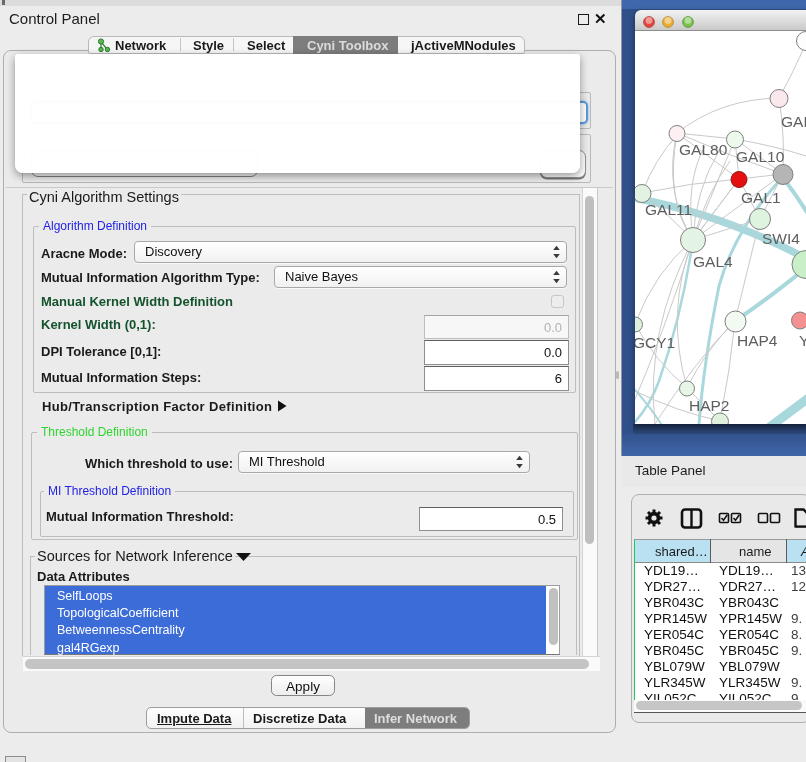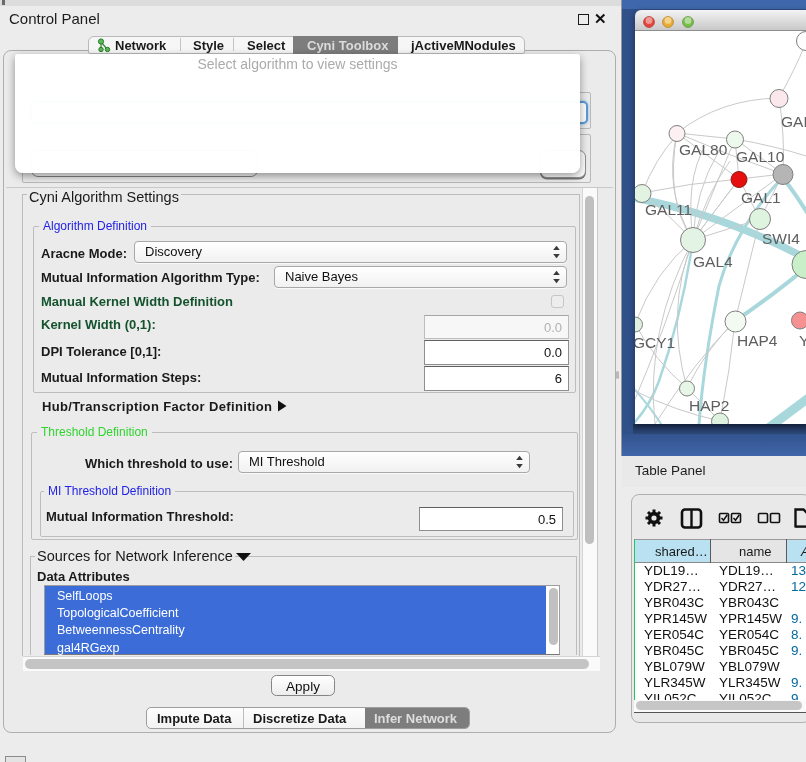--- a/index.html
+++ b/index.html
@@ -139,35 +139,34 @@
 
 <div class="abs" style="left:23px;top:656px;width:577px;height:15px;background:#fafafa;border-top:1px solid #d4d4d4;box-sizing:border-box;"></div>
 <div class="abs" style="left:25px;top:659px;width:564px;height:9.5px;background:#c4c4c4;border-radius:5px;"></div>
 
 <div class="abs" style="left:616px;top:371px;width:3px;height:8px;background:#b9b9b9;border-radius:2px;"></div>
 
 <div class="abs" style="left:15px;top:54px;width:565px;height:119px;
      background:rgba(255,255,255,0.975);border-radius:3px 3px 8px 8px;
      box-shadow:0 3px 8px rgba(0,0,0,0.4);"></div>
 <div class="abs" style="left:15px;top:54px;width:565px;height:119px;font-size:14px;color:#111;">
-  <div style="position:absolute;left:0;top:2px;width:100%;text-align:center;color:#ababab;">Select algorithm to view settings</div>
 </div>
 
 <div class="abs" style="left:271px;top:675px;width:64px;height:21px;
      background:linear-gradient(#ffffff,#ededed);border:1px solid #848484;
      border-radius:5.5px;box-sizing:border-box;text-align:center;">
   <span style="font-size:13.5px;color:#111;position:relative;top:1px;">Apply</span></div>
 
 <div class="abs" style="left:146px;top:707px;width:324px;height:22px;
      background:linear-gradient(#fdfdfd,#f2f2f2);border:1px solid #9e9e9e;
      border-radius:5px;box-sizing:border-box;overflow:hidden;">
   <div style="position:absolute;left:96px;top:0;width:1px;height:22px;background:#bdbdbd;"></div>
   <div style="position:absolute;left:218px;top:0;width:1px;height:22px;background:#bdbdbd;"></div>
   <div style="position:absolute;left:218px;top:0;width:106px;height:22px;background:#7d7d7d;"></div>
-  <div class="lbl bold" style="position:absolute;left:10px;top:3px;">Impute Data</div>
+  <div class="lbl bold" style="position:absolute;left:10px;top:3px;text-decoration:underline;">Impute Data</div>
   <div class="lbl bold" style="position:absolute;left:106px;top:3px;">Discretize Data</div>
   <div class="lbl bold" style="position:absolute;left:227px;top:3px;color:#dedede;">Infer Network</div>
 </div>
 
 <div class="abs" style="left:5px;top:756px;width:19px;height:12px;background:#e3e3e3;border:1.6px solid #8c8c8c;"></div>
 
 <div class="abs" style="left:621px;top:0;width:1px;height:456px;background:#97979f;"></div>
 <div class="abs" style="left:622px;top:0;width:184px;height:457px;background:#30508a;"></div>
 <div class="abs" style="left:622px;top:0;width:184px;height:9px;background:#3e68ab;"></div>
 <div class="abs" style="left:633px;top:424px;width:173px;height:10px;background:linear-gradient(#1c2f54,#2c4878);"></div>
@@ -315,18 +314,18 @@
   <div style="position:absolute;left:0;top:0;width:172px;height:24px;border-top:1px solid #9a9a9a;border-bottom:1px solid #8a8a8a;box-sizing:border-box;"></div>
   <div style="position:absolute;left:74.5px;top:0;width:1px;height:24px;background:#5a5a5a;"></div>
   <div style="position:absolute;left:150.5px;top:0;width:1px;height:24px;background:#5a5a5a;"></div>
   <div class="lbl" style="position:absolute;left:20px;top:5px;">shared…</div>
   <div class="lbl" style="position:absolute;left:104px;top:5px;">name</div>
   <div class="lbl" style="position:absolute;left:166px;top:5px;font-style:italic;">A</div>
   <div style="position:absolute;left:9px;top:24px;font-size:13.5px;color:#111;line-height:16px;">
     YDL19…<br>YDR27…<br>YBR043C<br>YPR145W<br>YER054C<br>YBR045C<br>YBL079W<br>YLR345W<br>YIL052C</div>
   <div style="position:absolute;left:84px;top:24px;font-size:13.5px;color:#111;line-height:16px;">
     YDL19…<br>YDR27…<br>YBR043C<br>YPR145W<br>YER054C<br>YBR045C<br>YBL079W<br>YLR345W<br>YIL052C</div>
-  <div style="position:absolute;left:156px;top:24px;font-size:13.5px;color:#0369a1;line-height:16px;">
+  <div style="position:absolute;left:156px;top:24px;font-size:13.5px;color:#404040;line-height:16px;">
     13<br>12<br><br>9.<br>8.<br>9.<br><br>9.<br>9.</div>
 </div>
 
 <div class="abs" style="left:634px;top:700px;width:172px;height:13px;background:#fafafa;border-bottom:1px solid #555;box-sizing:border-box;"></div>
 <div class="abs" style="left:636px;top:700.5px;width:166px;height:9px;background:#c6c6c6;border-radius:5px;"></div>
 
 </body></html>

